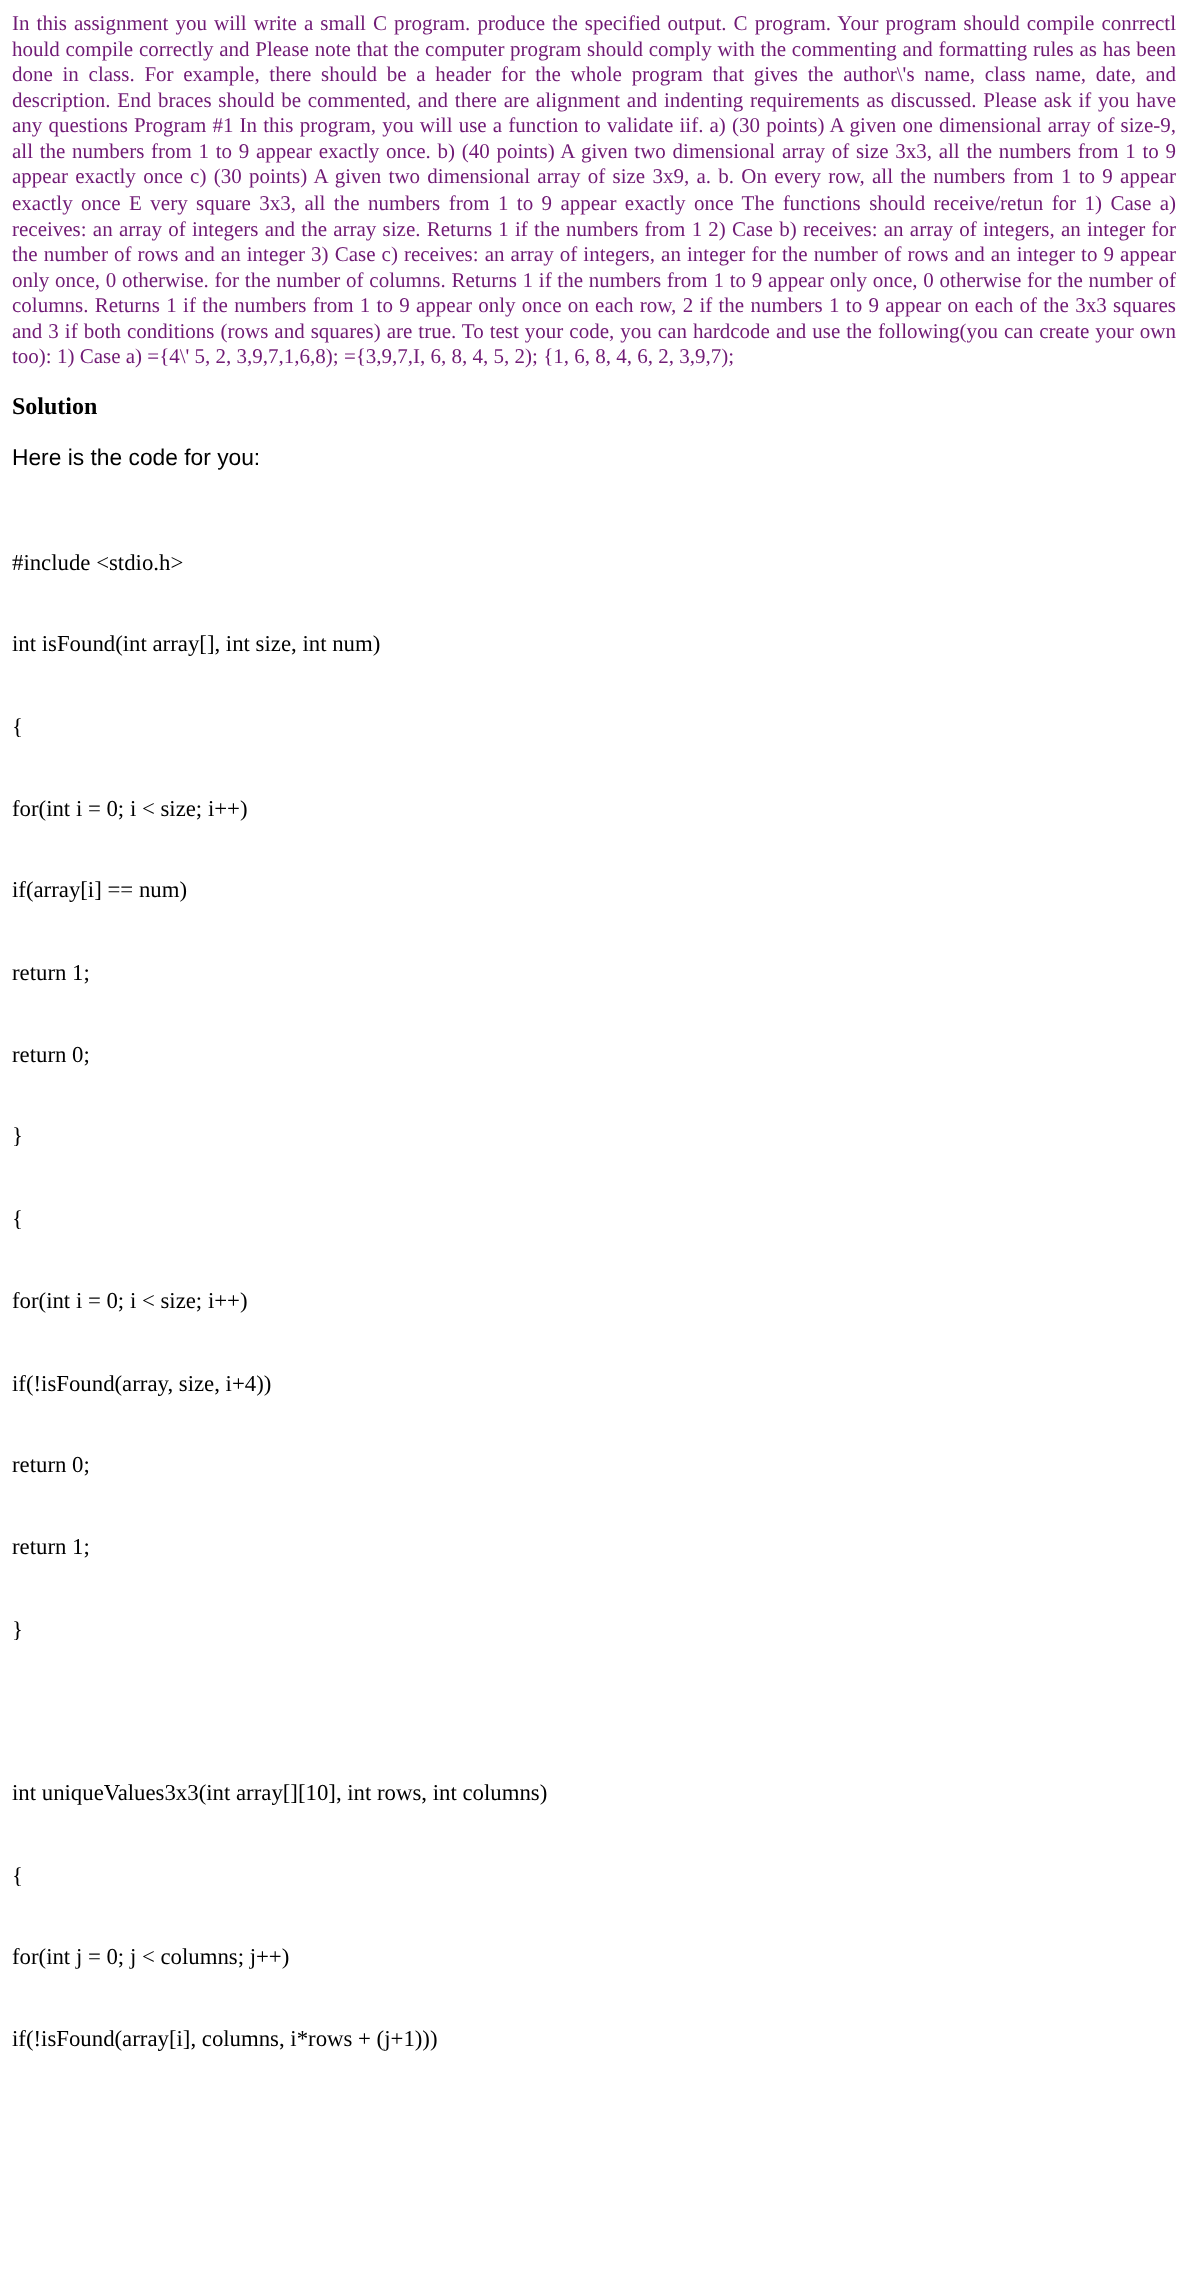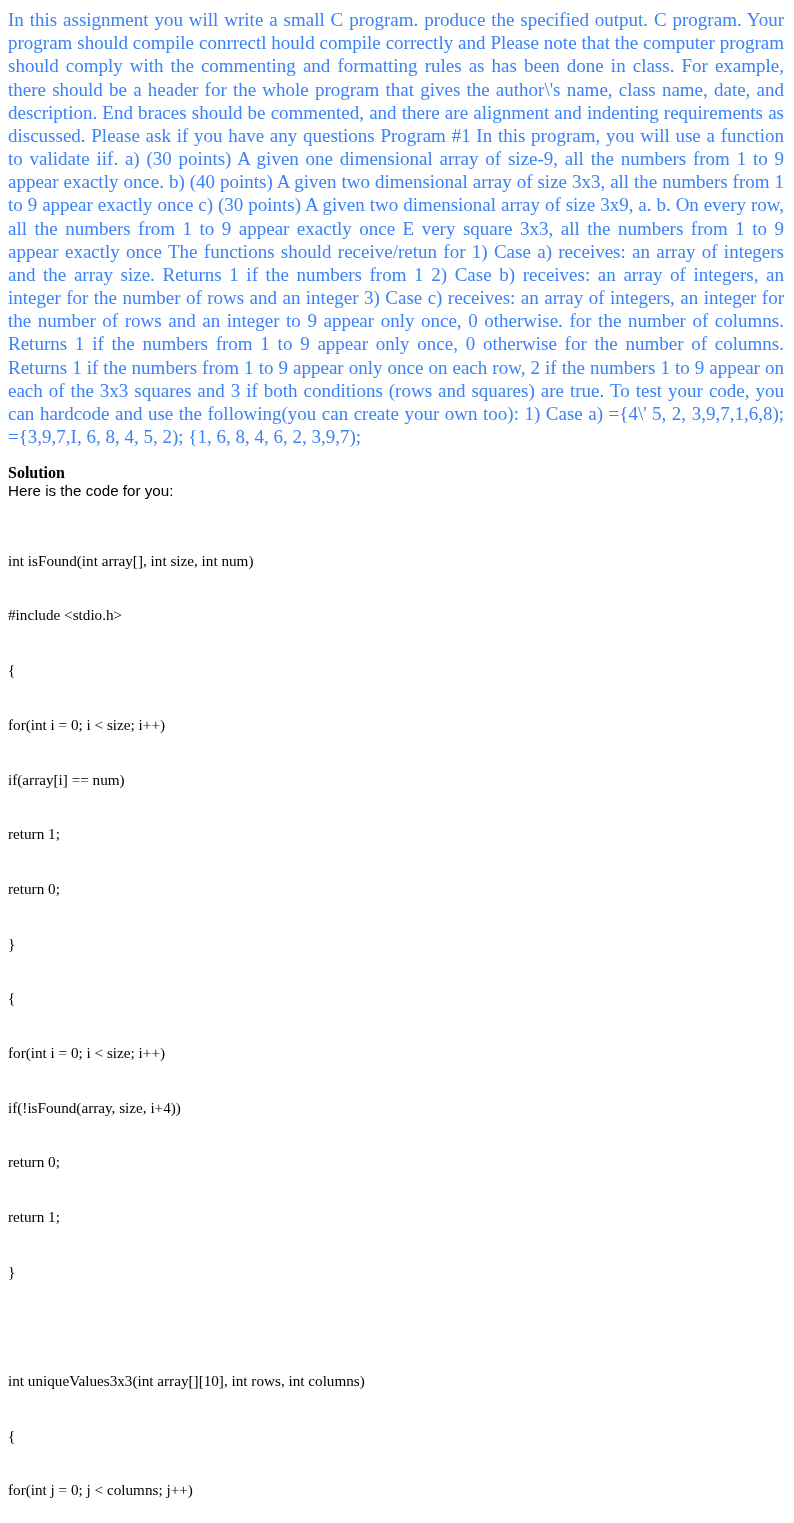--- a/index.html
+++ b/index.html
@@ -12,31 +12,31 @@
     font-family: "Liberation Serif", serif;
     color: #000000;
   }
   .page {
     width: 794px;
     box-sizing: border-box;
     padding: 8px 10px 20px 8px;
   }
   .assignment-text {
     font-family: "Liberation Serif", serif;
-    font-size: 19px;
+    font-size: 14px;
     line-height: 1.22;
     text-align: justify;
-    color: #3b82f6;
+    color: #701a75;
     margin: 0 0 14px 0;
   }
   .section-heading {
     font-family: "Liberation Serif", serif;
     font-size: 16px;
     font-weight: bold;
-    margin: 16px 0 0 0;
+    margin: 16px 0 16px 0;
   }
   .intro-line {
     font-family: Liberation Sans, sans-serif;
     font-size: 15.2px;
     margin: 0 0 16px 0;
   }
   .code-block {
     font-family: "Liberation Serif", serif;
     font-size: 15.2px;
     line-height: 1.2;
@@ -55,22 +55,22 @@
 
 <div class="page">
 
   <p class="assignment-text">In this assignment you will write a small C program. produce the specified output. C program. Your program should compile conrrectl hould compile correctly and Please note that the computer program should comply with the commenting and formatting rules as has been done in class. For example, there should be a header for the whole program that gives the author\'s name, class name, date, and description. End braces should be commented, and there are alignment and indenting requirements as discussed. Please ask if you have any questions Program #1 In this program, you will use a function to validate iif. a) (30 points) A given one dimensional array of size-9, all the numbers from 1 to 9 appear exactly once. b) (40 points) A given two dimensional array of size 3x3, all the numbers from 1 to 9 appear exactly once c) (30 points) A given two dimensional array of size 3x9, a. b. On every row, all the numbers from 1 to 9 appear exactly once E very square 3x3, all the numbers from 1 to 9 appear exactly once The functions should receive/retun for 1) Case a) receives: an array of integers and the array size. Returns 1 if the numbers from 1 2) Case b) receives: an array of integers, an integer for the number of rows and an integer 3) Case c) receives: an array of integers, an integer for the number of rows and an integer to 9 appear only once, 0 otherwise. for the number of columns. Returns 1 if the numbers from 1 to 9 appear only once, 0 otherwise for the number of columns. Returns 1 if the numbers from 1 to 9 appear only once on each row, 2 if the numbers 1 to 9 appear on each of the 3x3 squares and 3 if both conditions (rows and squares) are true. To test your code, you can hardcode and use the following(you can create your own too): 1) Case a) ={4\' 5, 2, 3,9,7,1,6,8); ={3,9,7,I, 6, 8, 4, 5, 2); {1, 6, 8, 4, 6, 2, 3,9,7);</p>
 
   <h2 class="section-heading">Solution</h2>
 
   <p class="intro-line">Here is the code for you:</p>
 
   <div class="code-block">
+    <div class="code-line">#include &lt;stdio.h&gt;</div>
     <div class="code-line">int isFound(int array[], int size, int num)</div>
-    <div class="code-line">#include &lt;stdio.h&gt;</div>
     <div class="code-line">{</div>
     <div class="code-line">for(int i = 0; i &lt; size; i++)</div>
     <div class="code-line">if(array[i] == num)</div>
     <div class="code-line">return 1;</div>
     <div class="code-line">return 0;</div>
     <div class="code-line">}</div>
     <div class="code-line">{</div>
     <div class="code-line">for(int i = 0; i &lt; size; i++)</div>
     <div class="code-line">if(!isFound(array, size, i+4))</div>
     <div class="code-line">return 0;</div>

